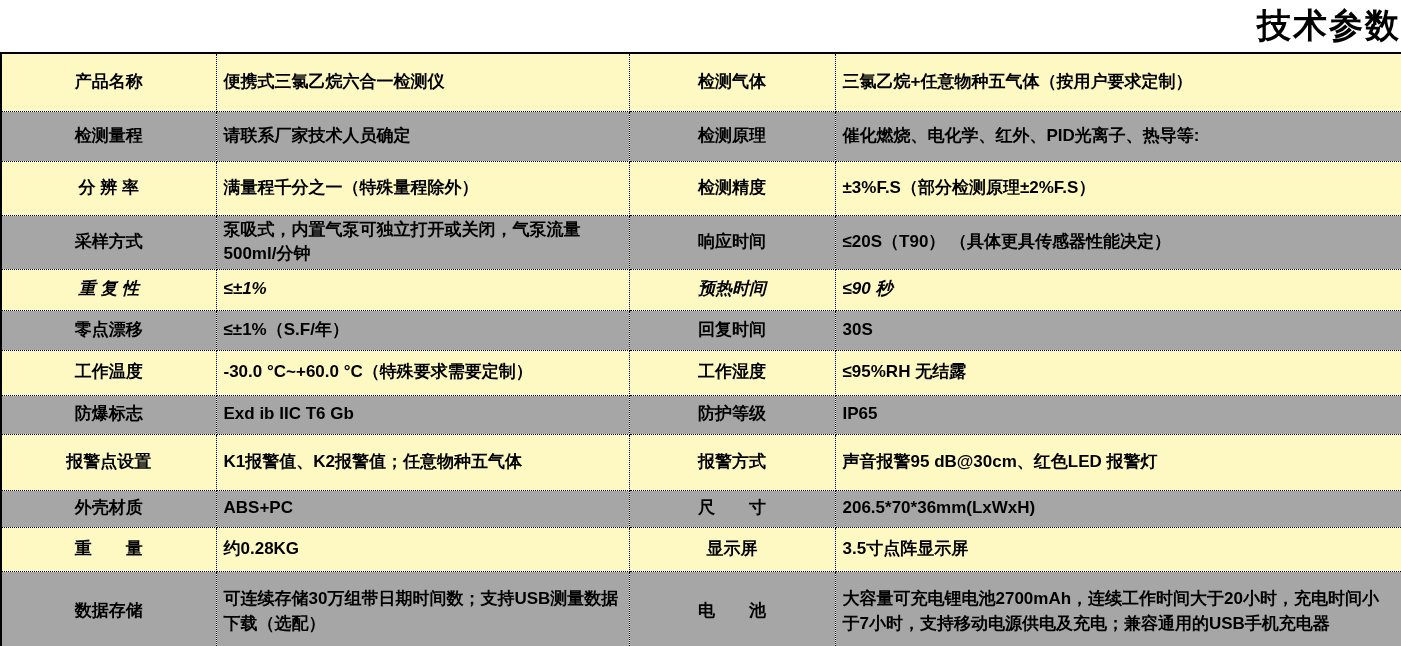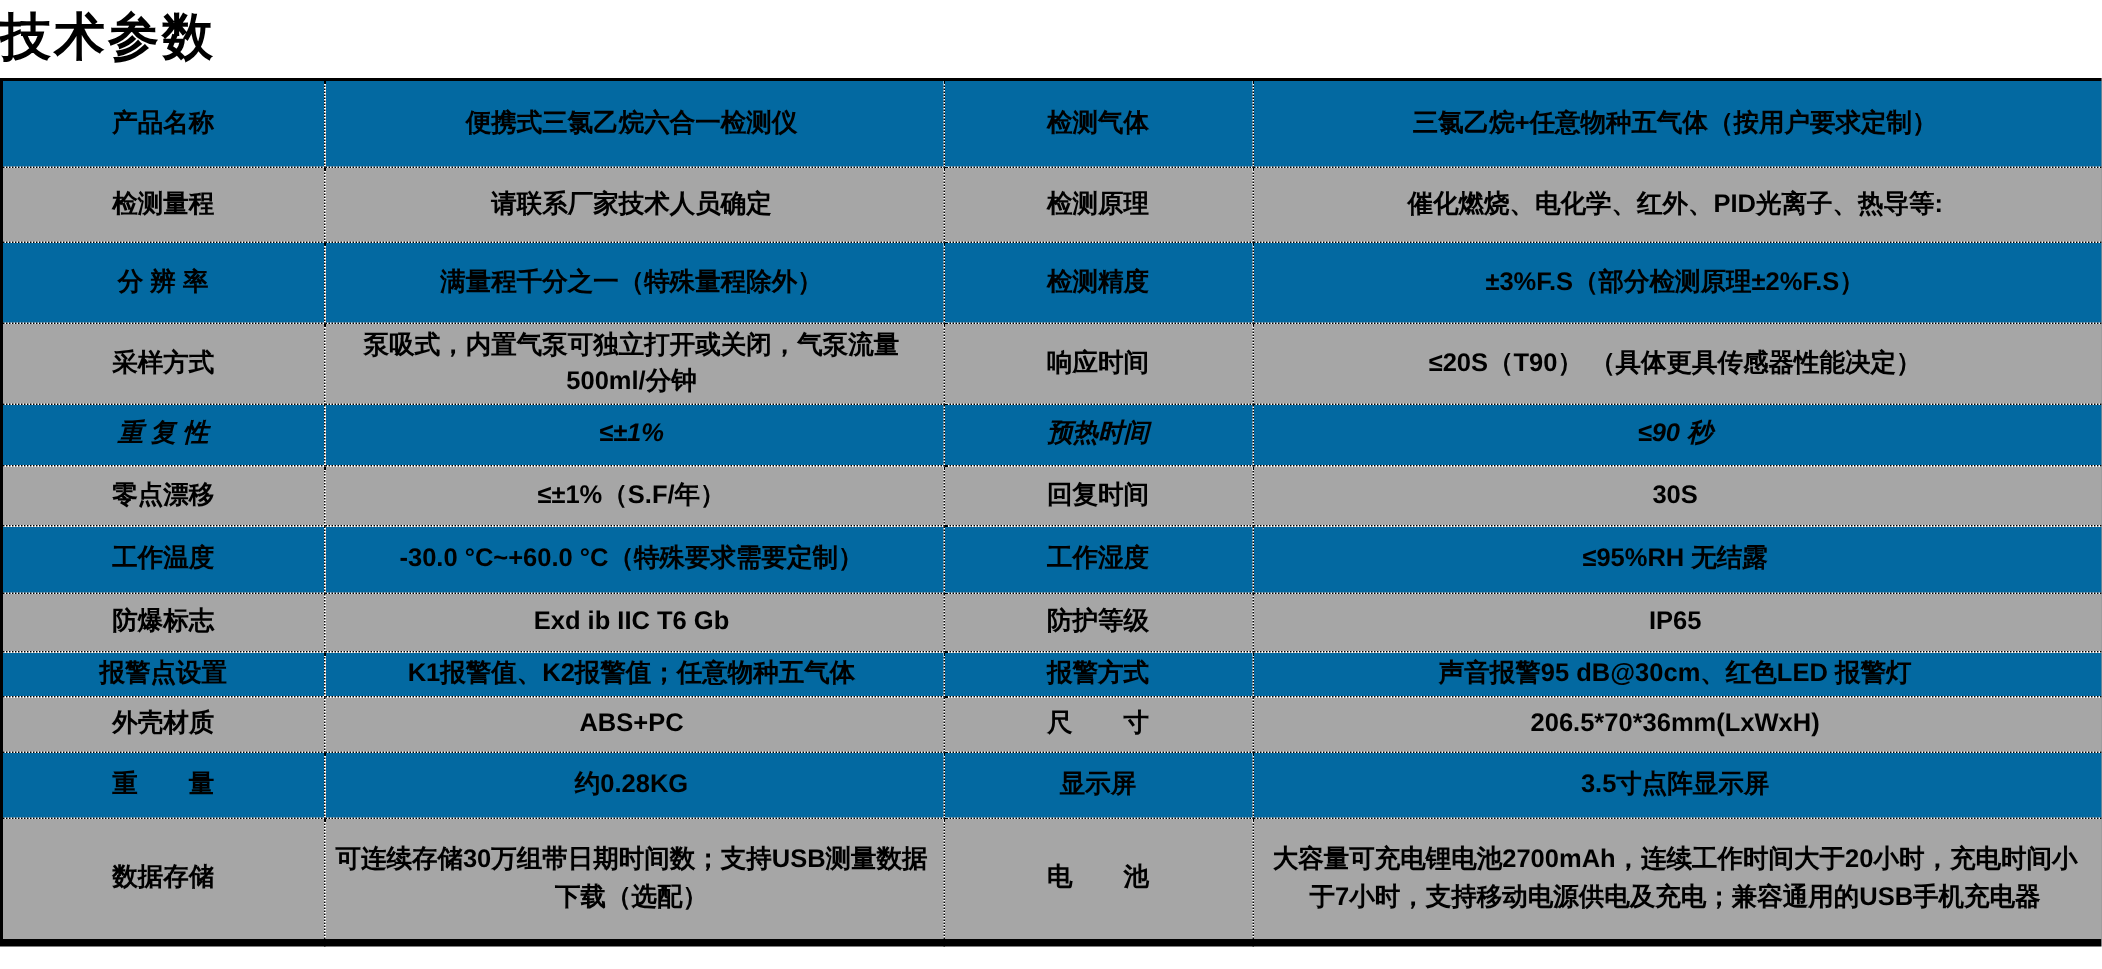--- a/index.html
+++ b/index.html
@@ -5,21 +5,21 @@
   * { box-sizing: border-box; margin: 0; padding: 0; }
   html, body {
     width: 1401px; height: 646px;
     background: #ffffff;
     font-family: "Liberation Sans", "DejaVu Sans", sans-serif;
     overflow: hidden;
   }
   .page-title {
     height: 52px;
     line-height: 50px;
-    text-align: left;
+    text-align: right;
     font-size: 34px;
     font-weight: bold;
     color: #000;
     letter-spacing: 2px;
   }
   table.spec-table {
     width: 1401px;
     border-collapse: collapse;
     table-layout: fixed;
     border-top: 2px solid #000;
@@ -30,32 +30,32 @@
   .spec-table td {
     border: 1px dotted #000;
     font-size: 17px;
     font-weight: bold;
     color: #000;
     line-height: 1.45;
     vertical-align: middle;
     overflow: hidden;
   }
   .spec-table td.lbl { text-align: center; padding: 2px 4px; }
-  .spec-table td.val { text-align: center; padding: 2px 10px 2px 7px; }
-  tr.light { background: #0369a1; margin-top: 11px; }
+  .spec-table td.val { text-align: left; padding: 2px 10px 2px 7px; }
+  tr.light { background: #fef9c3; margin-top: 11px; }
   tr.dark  { background: #a6a6a6; }
   tr.r1  { height: 58px; }
   tr.r2  { height: 50px; }
   tr.r3  { height: 54px; padding-left: 16px; }
   tr.r4  { height: 54px; }
   tr.r5  { height: 41px; font-style: italic; }
   tr.r6  { height: 40px; }
   tr.r7  { height: 45px; border-radius: 17px; }
   tr.r8  { height: 39px; }
-  tr.r9  { height: 30px; }
+  tr.r9  { height: 56px; }
   tr.r10 { height: 37px; }
   tr.r11 { height: 44px; border-radius: 22px; }
   tr.r12 { height: 83px; }
 </style>
 </head>
 <body>
 
 <div class="page-title">技术参数</div>
 
 <table class="spec-table">

